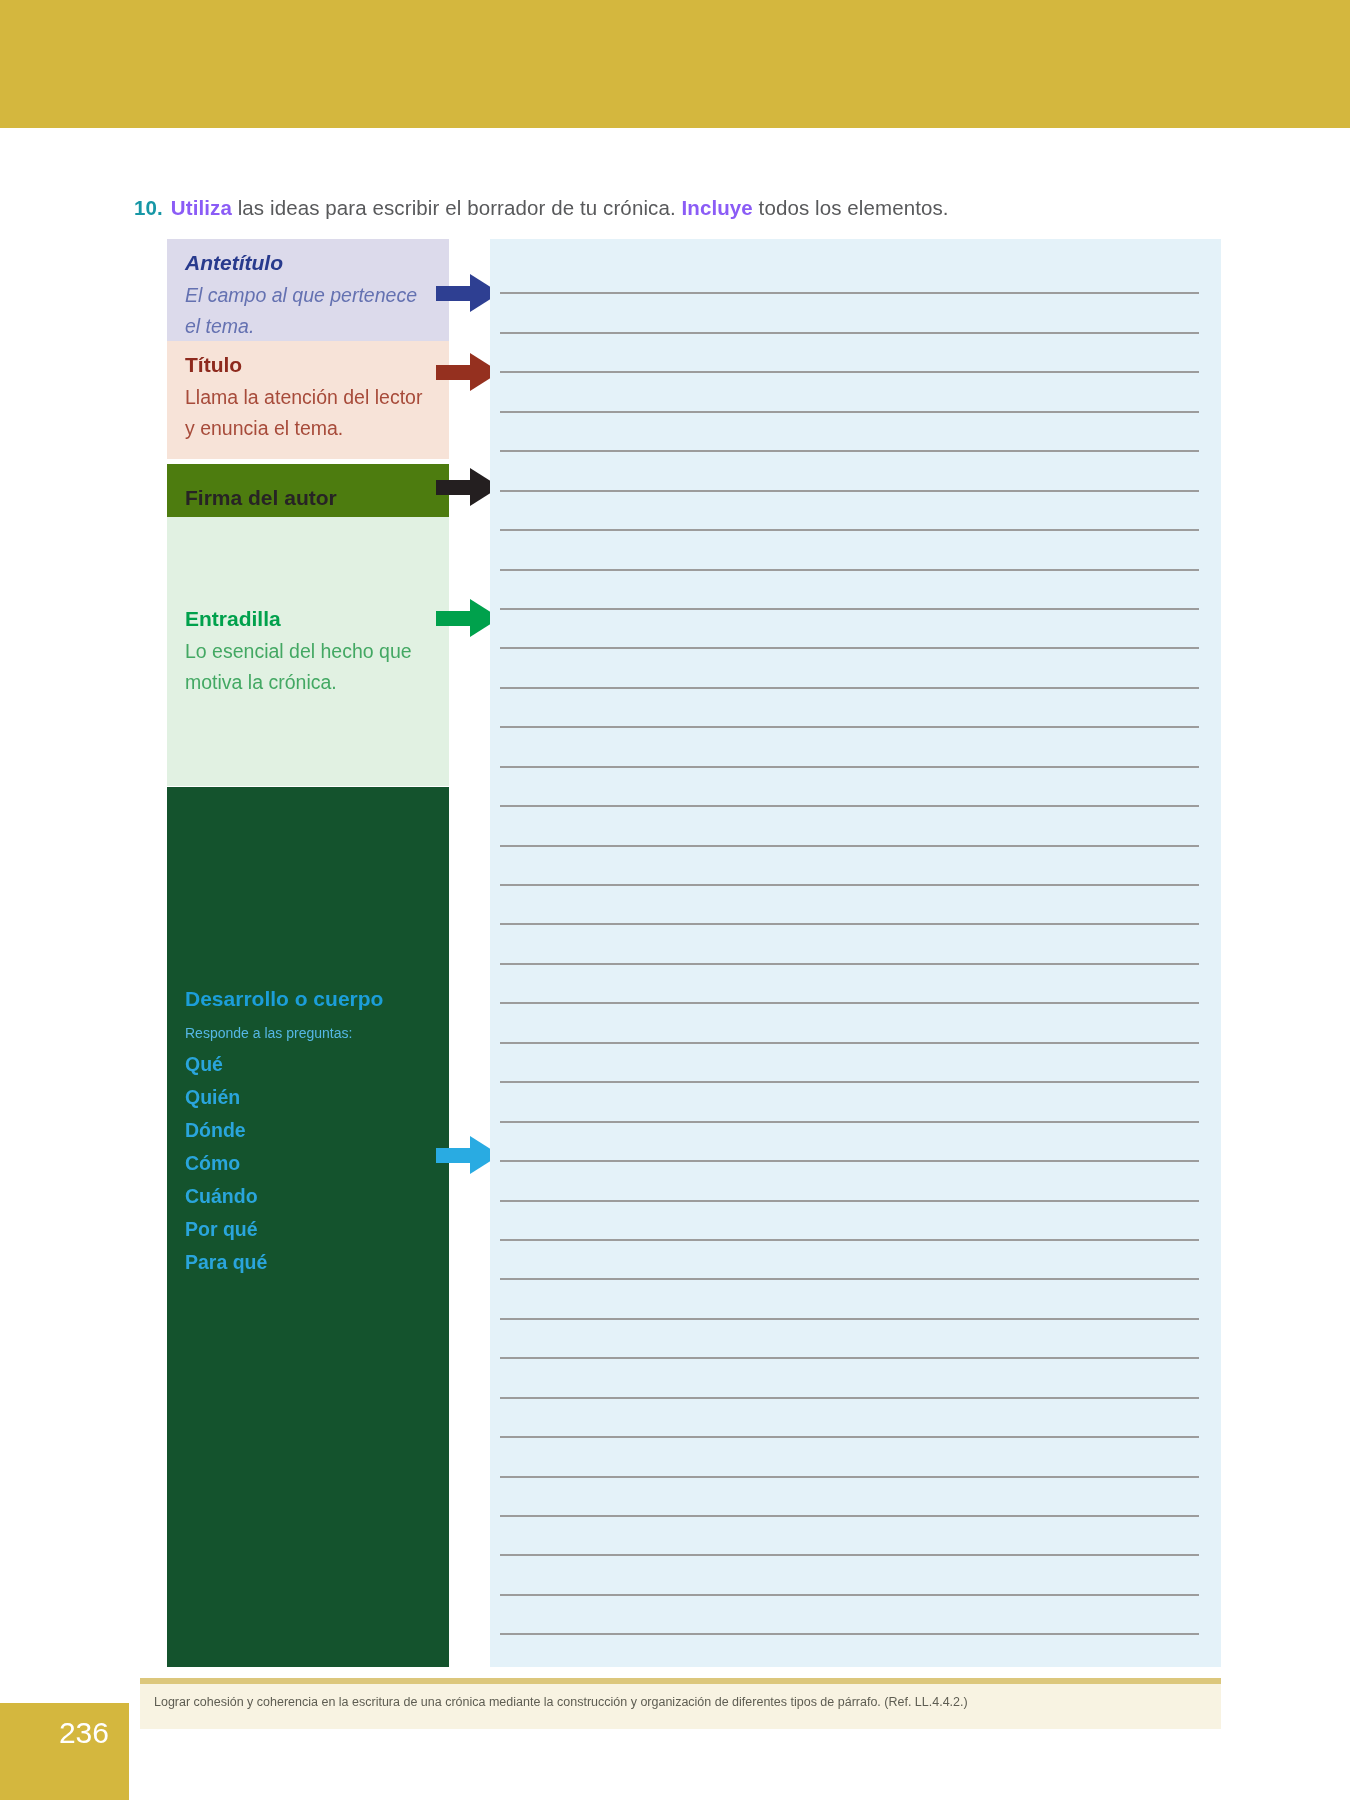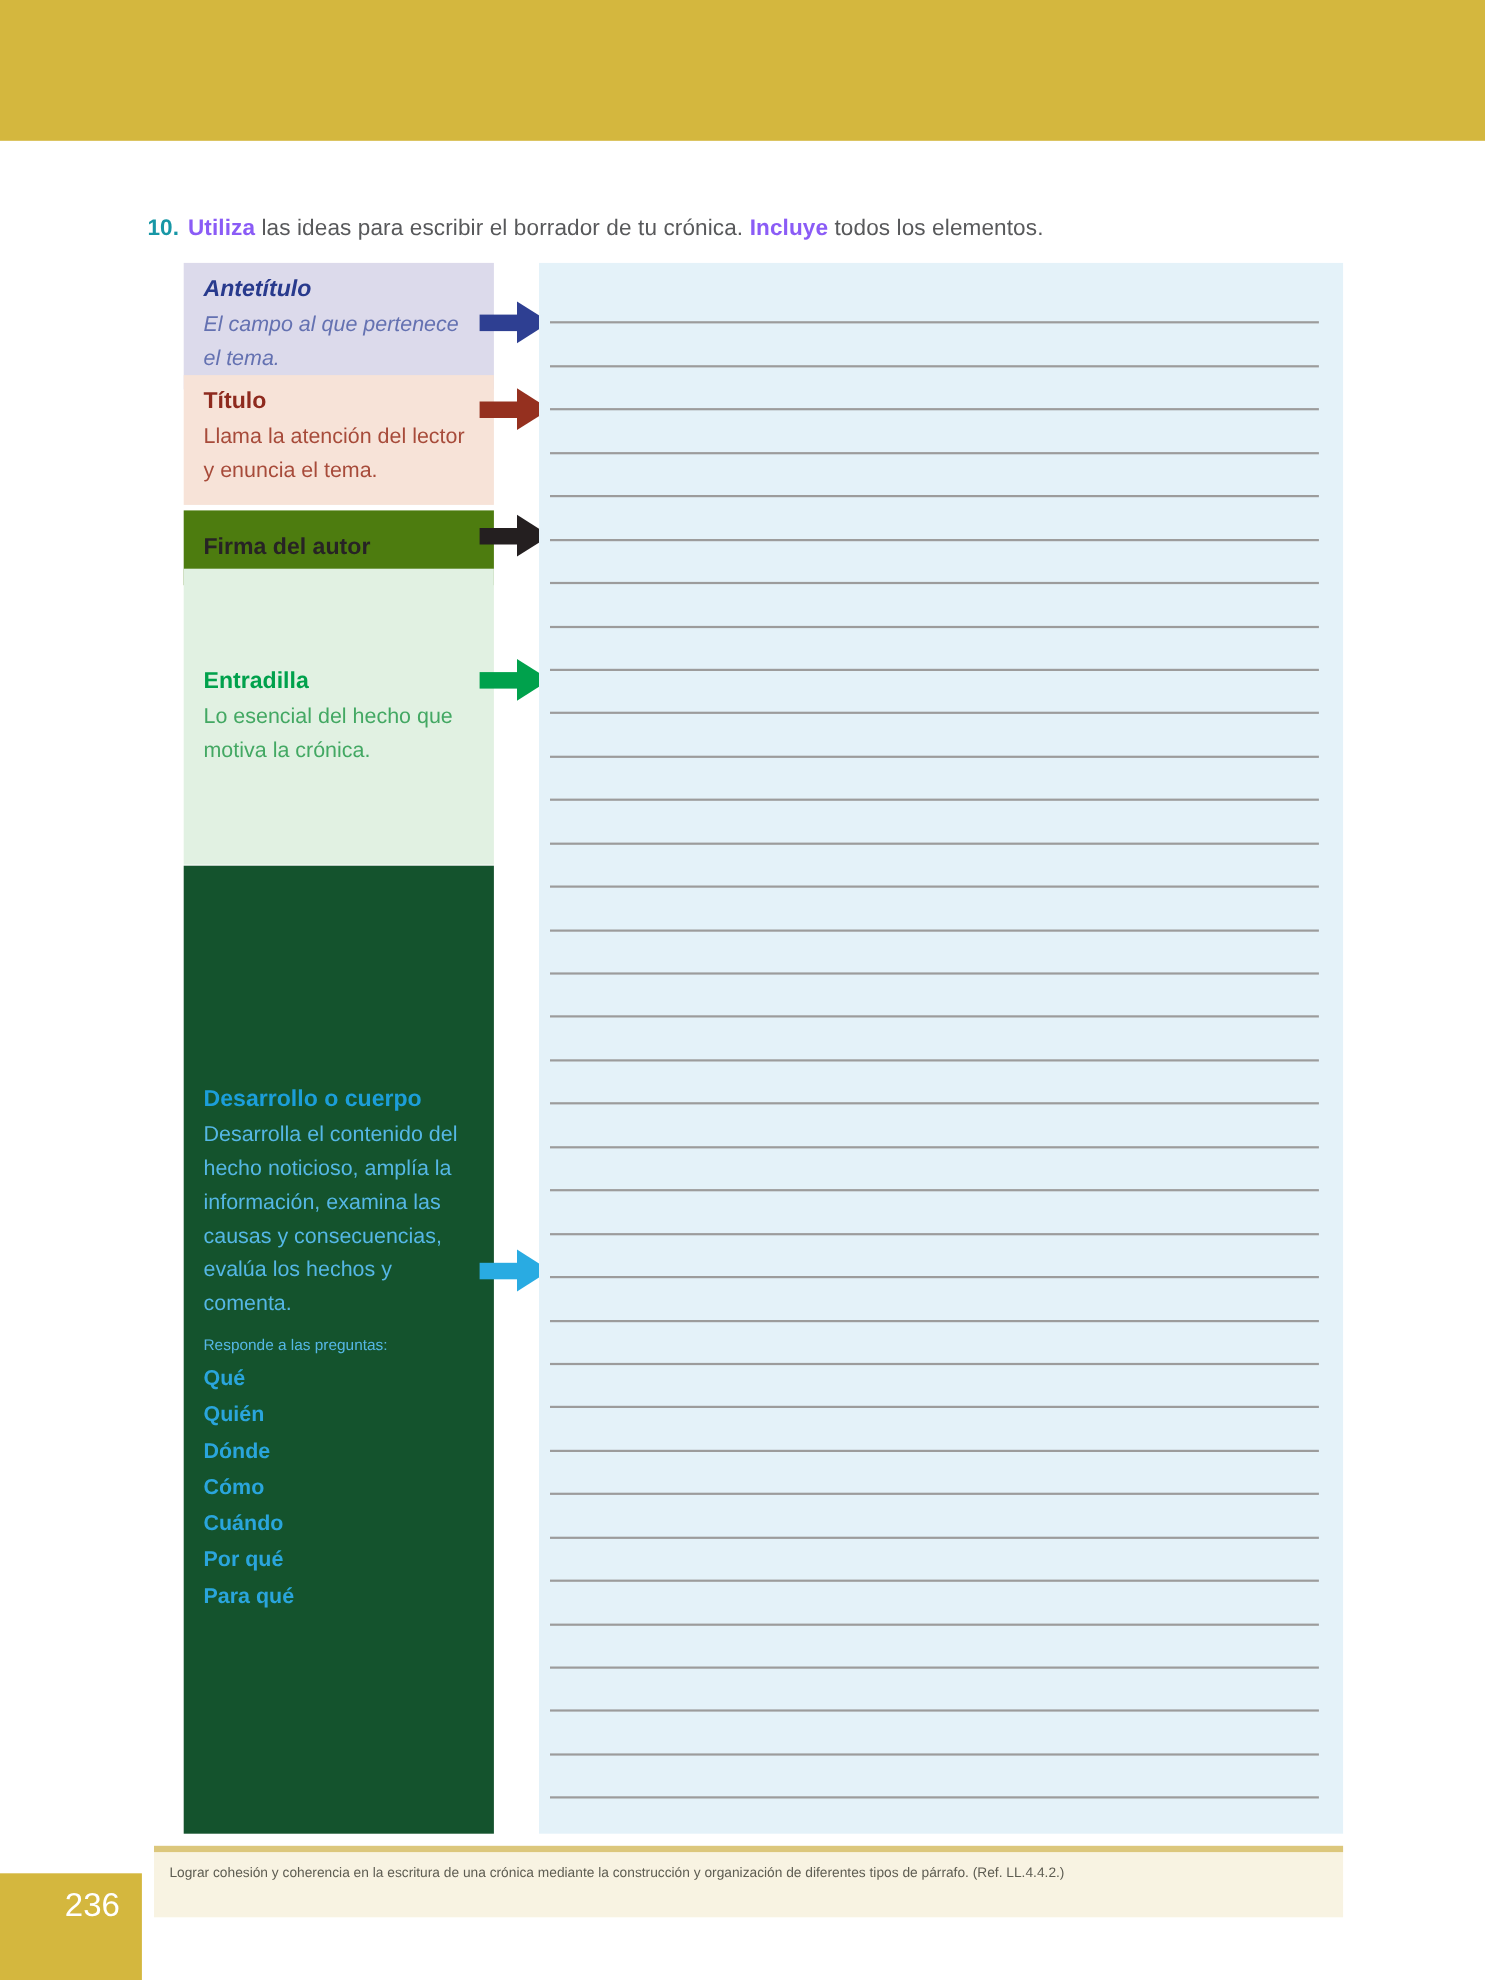--- a/index.html
+++ b/index.html
@@ -38,21 +38,21 @@
   .arrow-head { width:0; height:0; border-top:19px solid transparent; border-bottom:19px solid transparent; border-left-width:30px; border-left-style:solid; }
   #arrow-0 { top:274px; } #arrow-1 { top:353px; } #arrow-2 { top:468px; }
   #arrow-3 { top:599px; } #arrow-4 { top:1136px; }
 
   .panel { position:absolute; left:490px; top:239px; width:731px; height:1428px; }
   .lines { position:absolute; left:10px; right:22px; top:16px; }
   .line  { height:39.45px; border-bottom:2px solid #9c9c9c; }
 
   .footer-bar  { position:absolute; left:140px; top:1678px; width:1081px; height:6px; }
   .footer-note {
-    position:absolute; left:140px; top:1684px; width:1081px; height:59px;
+    position:absolute; left:140px; top:1684px; width:1081px; height:45px;
     padding:11px 14px; font-size:12.5px; color:#5e5d52;
   }
   .page-tab {
     position:absolute; left:0; top:1703px; width:129px; height:97px;
     color:#ffffff; font-size:30px; text-align:right; padding:13px 20px 0 0;
   }
 </style>
 </head>
 <body>
 
@@ -78,21 +78,20 @@
     <div class="sec-title" style="color: rgb(39, 35, 37);">Firma del autor</div>
   </div>
 
   <div class="secbox" id="box-entradilla" style="background: rgb(225, 241, 226);">
     <div class="sec-title" style="color: rgb(0, 161, 76);">Entradilla</div>
     <div class="sec-desc" style="color: rgb(67, 168, 99);">Lo esencial del hecho que motiva la crónica.</div>
   </div>
 
   <div class="secbox" id="box-desarrollo" style="background: #14532d;">
     <div class="sec-title" style="color: rgb(28, 158, 217);">Desarrollo o cuerpo</div>
-    <div class="sec-desc" style="color: rgb(85, 183, 229);">Desarrolla el contenido del hecho noticioso, amplía la información, examina las causas y consecuencias, evalúa los hechos y comenta.</div>
     <div class="sec-desc prompt" style="color: rgb(85, 183, 229);">Responde a las preguntas:</div>
     <div class="qlist" id="qlist">
         <div class="qword" style="color: rgb(42, 165, 220);">Qué</div>
         <div class="qword" style="color: rgb(42, 165, 220);">Quién</div>
         <div class="qword" style="color: rgb(42, 165, 220);">Dónde</div>
         <div class="qword" style="color: rgb(42, 165, 220);">Cómo</div>
         <div class="qword" style="color: rgb(42, 165, 220);">Cuándo</div>
         <div class="qword" style="color: rgb(42, 165, 220);">Por qué</div>
         <div class="qword" style="color: rgb(42, 165, 220);">Para qué</div>
       </div>

